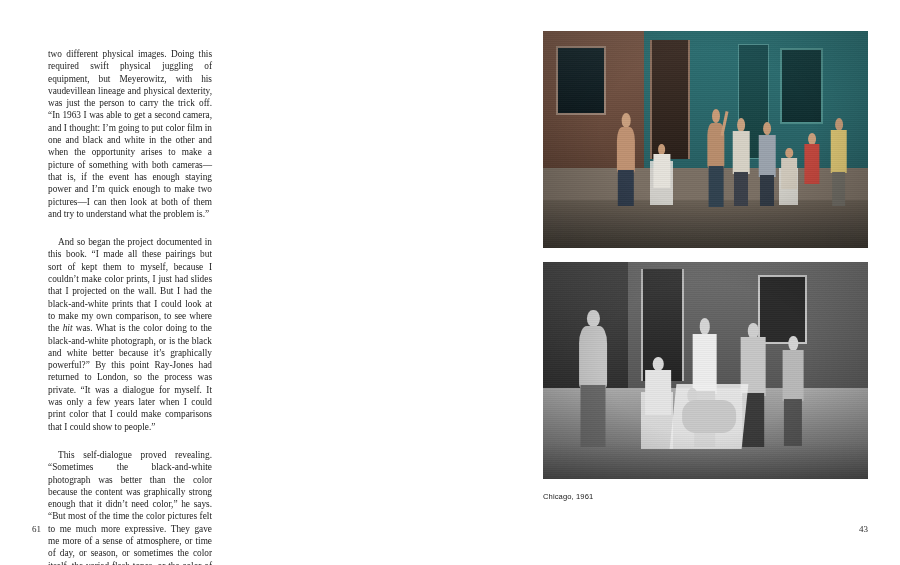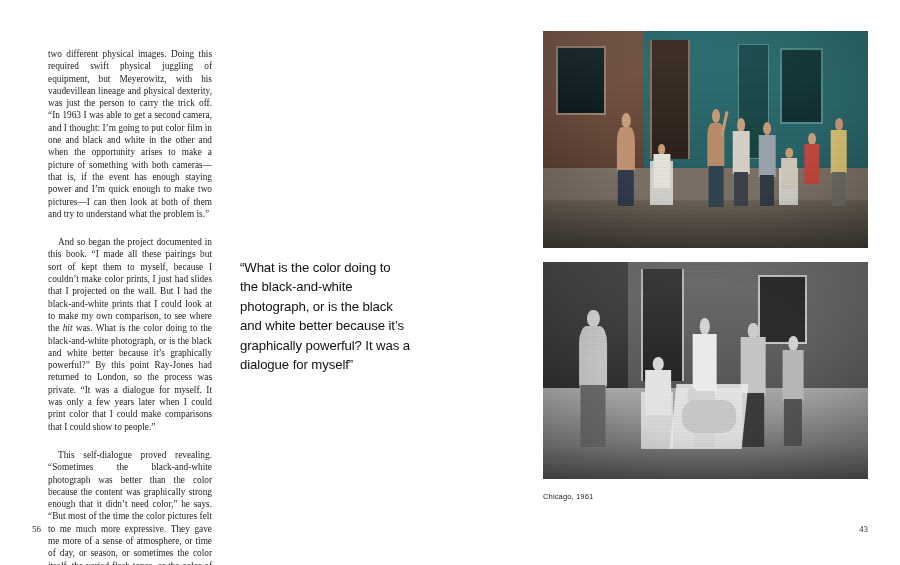--- a/index.html
+++ b/index.html
@@ -201,26 +201,25 @@
 <div class="spread">
 
   <div class="page-left">
 
     <div class="body-column">
       <p>two different physical images. Doing this required swift physical juggling of equipment, but Meyerowitz, with his vaudevillean lineage and physical dexterity, was just the person to carry the trick off. “In 1963 I was able to get a second camera, and I thought: I’m going to put color film in one and black and white in the other and when the opportunity arises to make a picture of something with both cameras—that is, if the event has enough staying power and I’m quick enough to make two pictures—I can then look at both of them and try to understand what the problem is.”</p>
       <p>And so began the project documented in this book. “I made all these pairings but sort of kept them to myself, because I couldn’t make color prints, I just had slides that I projected on the wall. But I had the black-and-white prints that I could look at to make my own comparison, to see where the <em>hit</em> was. What is the color doing to the black-and-white photograph, or is the black and white better because it’s graphically powerful?” By this point Ray-Jones had returned to London, so the process was private. “It was a dialogue for myself. It was only a few years later when I could print color that I could make comparisons that I could show to people.”</p>
       <p>This self-dialogue proved revealing. “Sometimes the black-and-white photograph was better than the color because the content was graphically strong enough that it didn’t need color,” he says. “But most of the time the color pictures felt to me much more expressive. They gave me more of a sense of atmosphere, or time of day, or season, or sometimes the color itself, the varied flesh tones, or the color of a dress, had a kind of</p>
     </div>
 
-    <div class="folio folio-left">56</div>
+    <div class="folio folio-left">61</div>
   </div>
 
   <div class="page-right"></div>
 
-  <div class="pullquote">“What is the color doing to the black-and-white photograph, or is the black and white better because it’s graphically powerful? It was a dialogue for myself”</div>
 
   <div class="photo photo-top">
     <div class="cphoto">
       <div class="c-wall"></div>
       <div class="c-wall-brick"></div>
       <div class="c-window2"></div>
       <div class="c-door"></div>
       <div class="c-door2"></div>
       <div class="c-window"></div>
       <div class="c-ground"></div>

